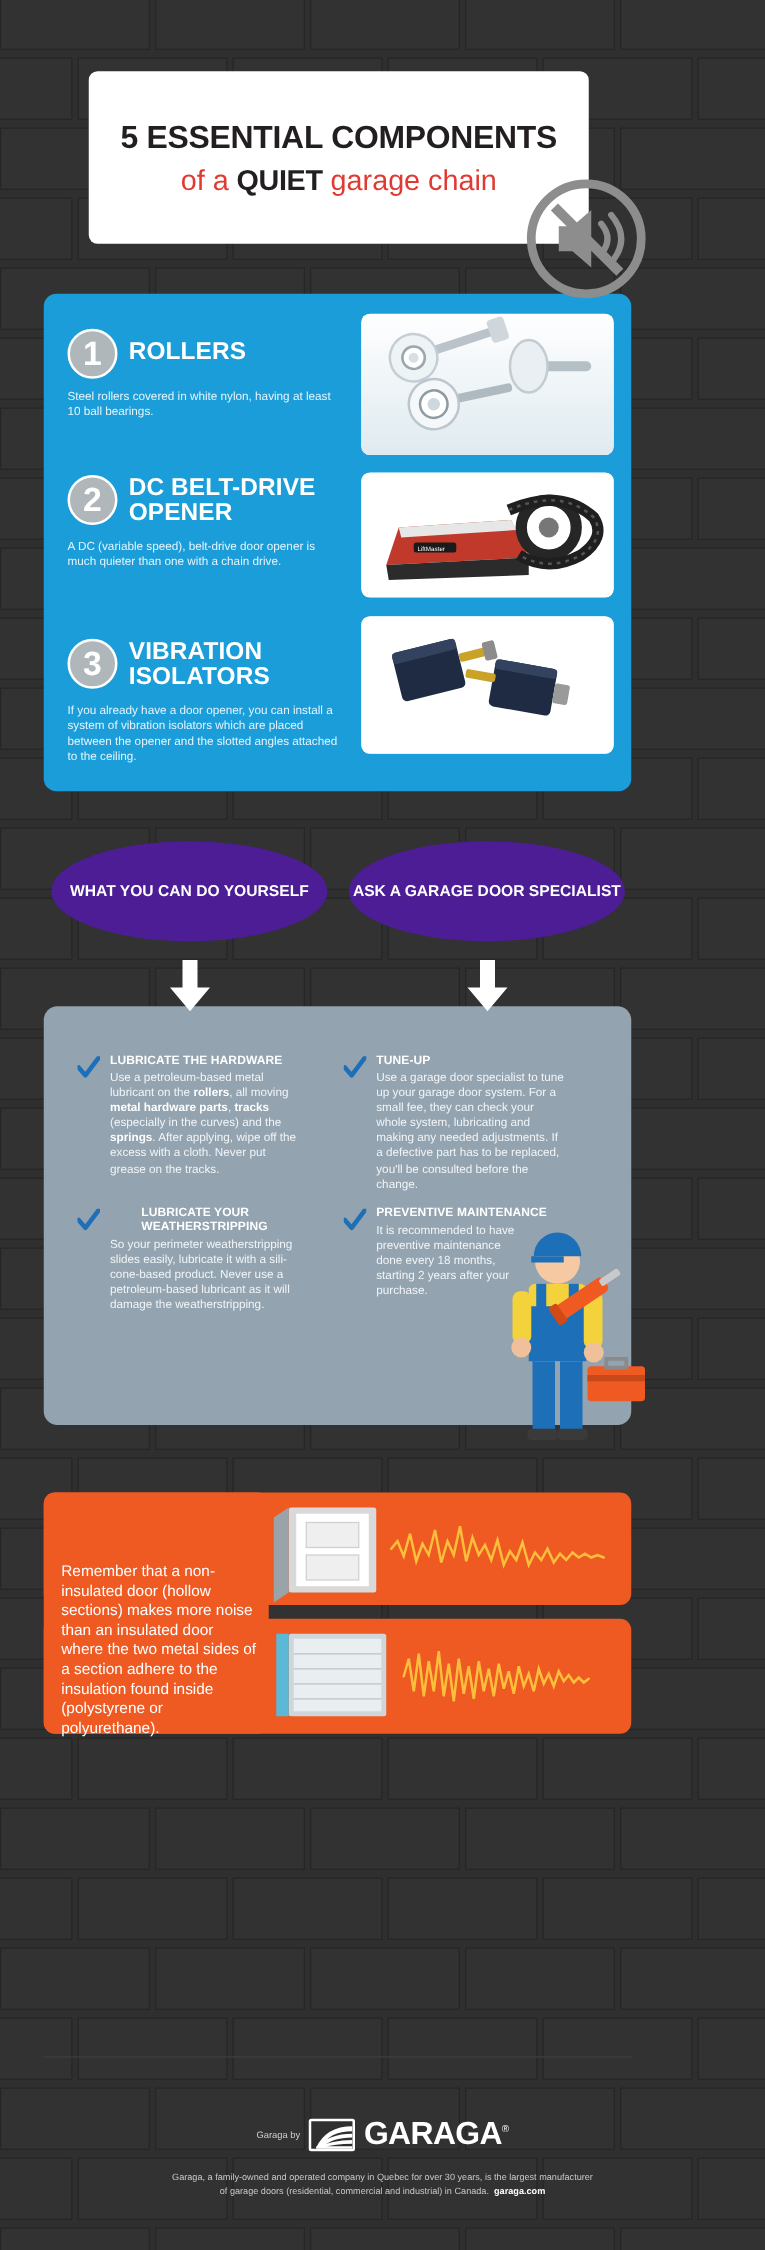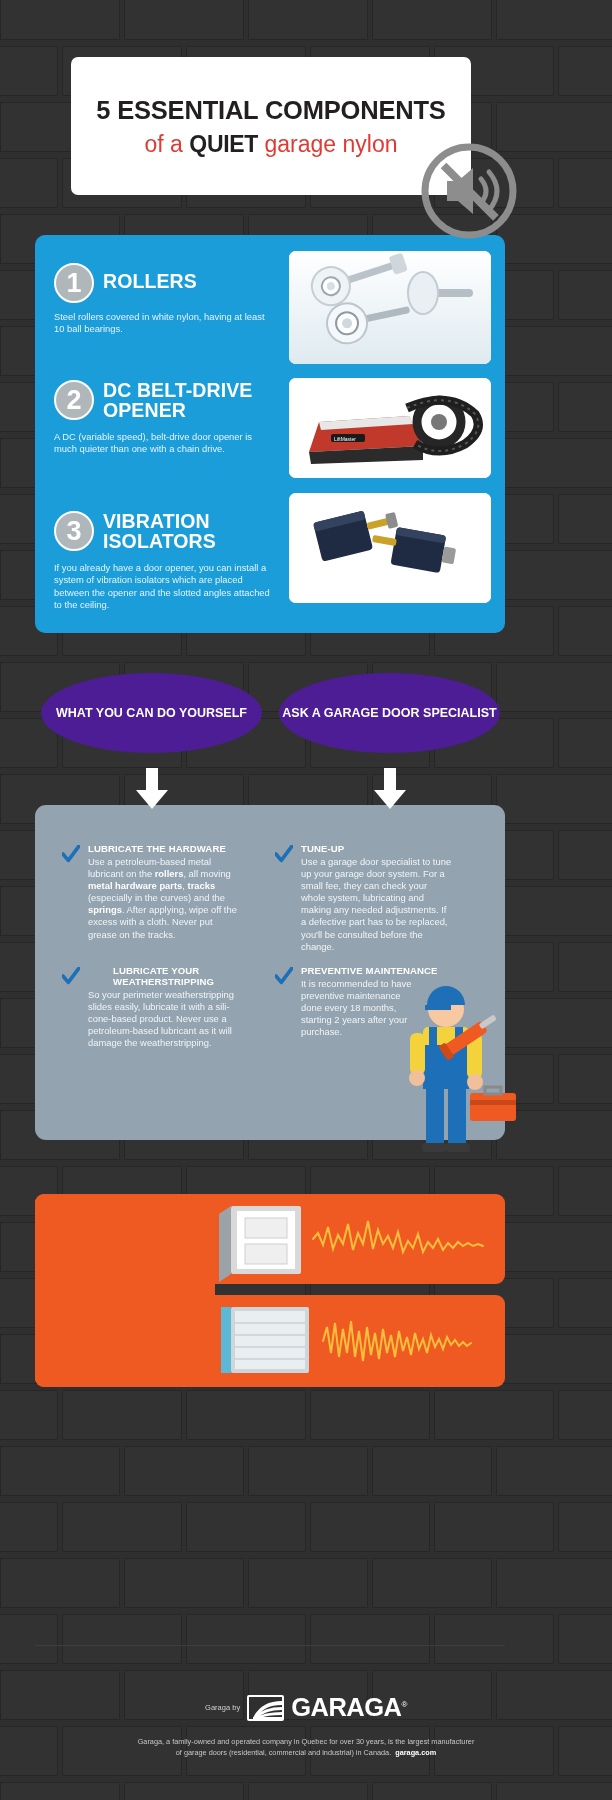--- a/index.html
+++ b/index.html
@@ -435,21 +435,21 @@
       <div class="brick" style="left:0px;top:1782px;width:120px;height:50px;"></div>
       <div class="brick" style="left:124px;top:1782px;width:120px;height:50px;"></div>
       <div class="brick" style="left:248px;top:1782px;width:120px;height:50px;"></div>
       <div class="brick" style="left:372px;top:1782px;width:120px;height:50px;"></div>
       <div class="brick" style="left:496px;top:1782px;width:120px;height:50px;"></div>
     </div>
 
   <div class="header-card">
     <div class="title-main">5 ESSENTIAL COMPONENTS</div>
     <div class="title-sub">
-      <span class="soft">of a </span><b>QUIET</b><span class="soft"> garage nylon</span>
+      <span class="soft">of a </span><b>QUIET</b><span class="soft"> garage chain</span>
     </div>
   </div>
 
   <svg class="mute-icon" viewBox="0 0 100 100">
     <circle cx="50" cy="50" r="44" fill="none" stroke="#8d8d8d" stroke-width="7"></circle>
     <g fill="#8d8d8d">
       <path d="M28 40 h11 L54 27 v46 L39 60 H28 z"></path>
       <path d="M62 38 q10 12 0 24" fill="none" stroke="#8d8d8d" stroke-width="5" stroke-linecap="round"></path>
       <path d="M70 31 q16 19 0 38" fill="none" stroke="#8d8d8d" stroke-width="5" stroke-linecap="round"></path>
     </g>
@@ -647,20 +647,21 @@
         </g>
         <rect x="-10" y="0" width="10" height="66" fill="#5bb8d6"></rect>
       </g>
       <g stroke="#fbbf3b" stroke-width="2" stroke-linecap="round" fill="none">
         <path d="M288 46 l4 -14 l4 26 l4 -30 l4 34 l4 -28 l4 24 l4 -32 l4 36 l4 -26 l4 30 l4 -34 l4 28 l4 -22 l4 26 l4 -30 l4 24 l4 -18 l4 22 l4 -26 l4 20 l4 -14 l4 18 l4 -22 l4 16 l4 -10 l4 14 l4 -18 l4 12 l4 -8 l4 10 l4 -12 l4 8 l4 -5 l4 6 l4 -4 l4 4 l4 -3"></path>
       </g>
     </svg>
   </div>
 
   <div class="orange-text-box">
+    <div class="orange-body">Remember that a non-insulated door (hollow sections) makes more noise than an insulated door where the two metal sides of a section adhere to the insulation found inside (polystyrene or polyurethane).</div>
   </div>
 
   <div class="footer-rule"></div>
 
   <div class="logo-row">
     <span class="created-by-inline" style="font-size:7.5px;color:#cfcfcf;">Garaga by</span>
     <span class="logo-mark">
       <svg viewBox="0 0 37 26" width="37" height="26">
         <path d="M4 21 Q12 4 33 4 L33 8 Q14 8 8 21 Z" fill="#ffffff"></path>
         <path d="M4 21 Q14 10 33 10 L33 13 Q16 13 9 21 Z" fill="#ffffff"></path>

